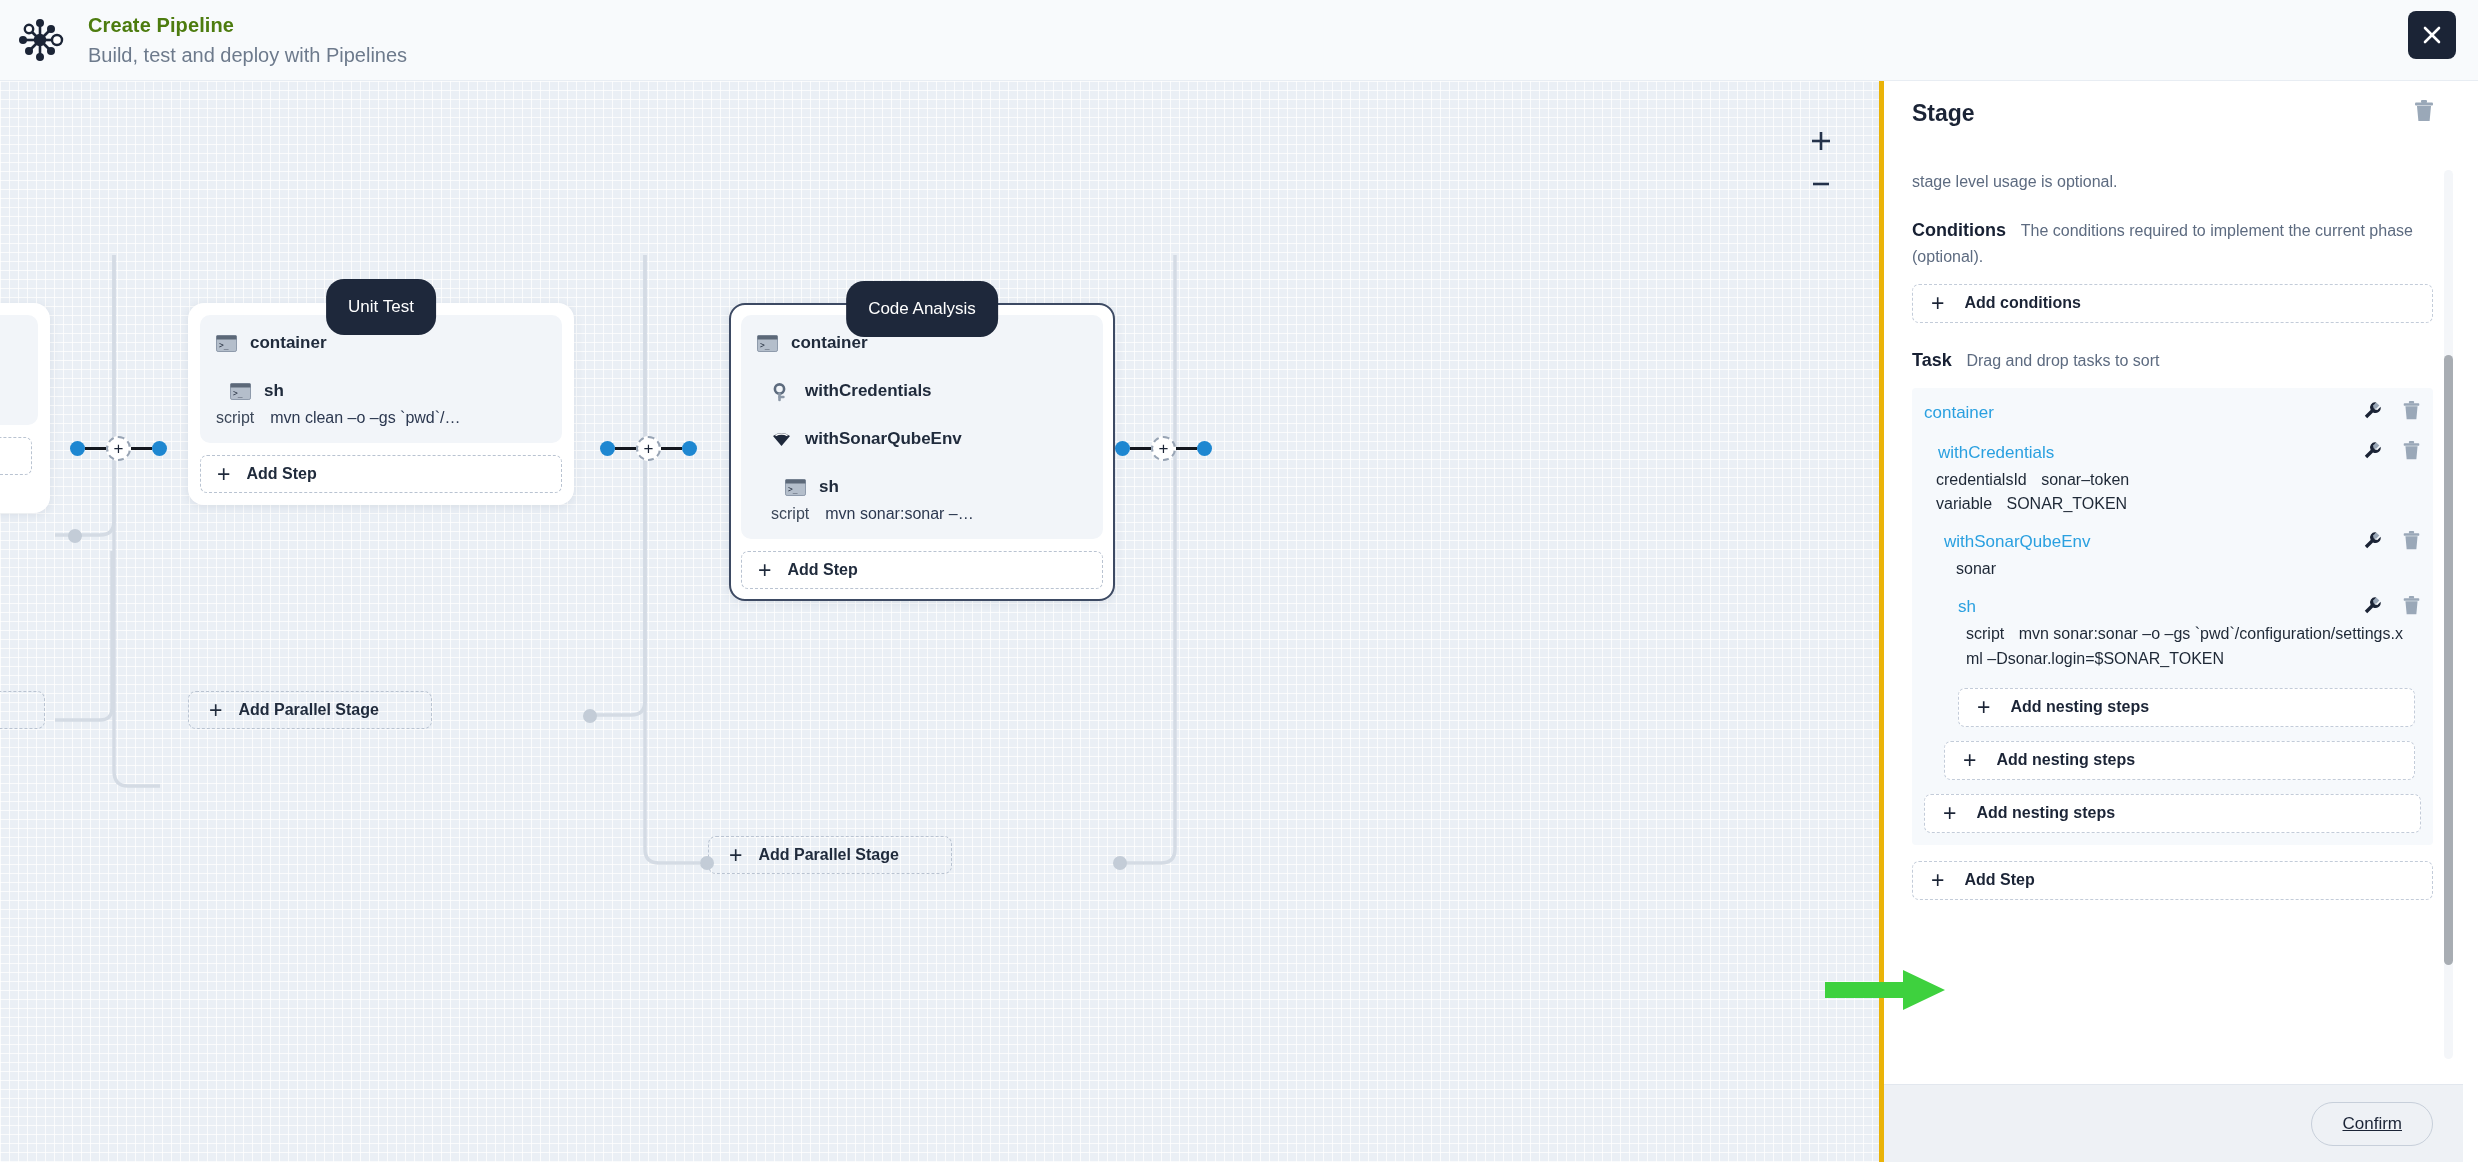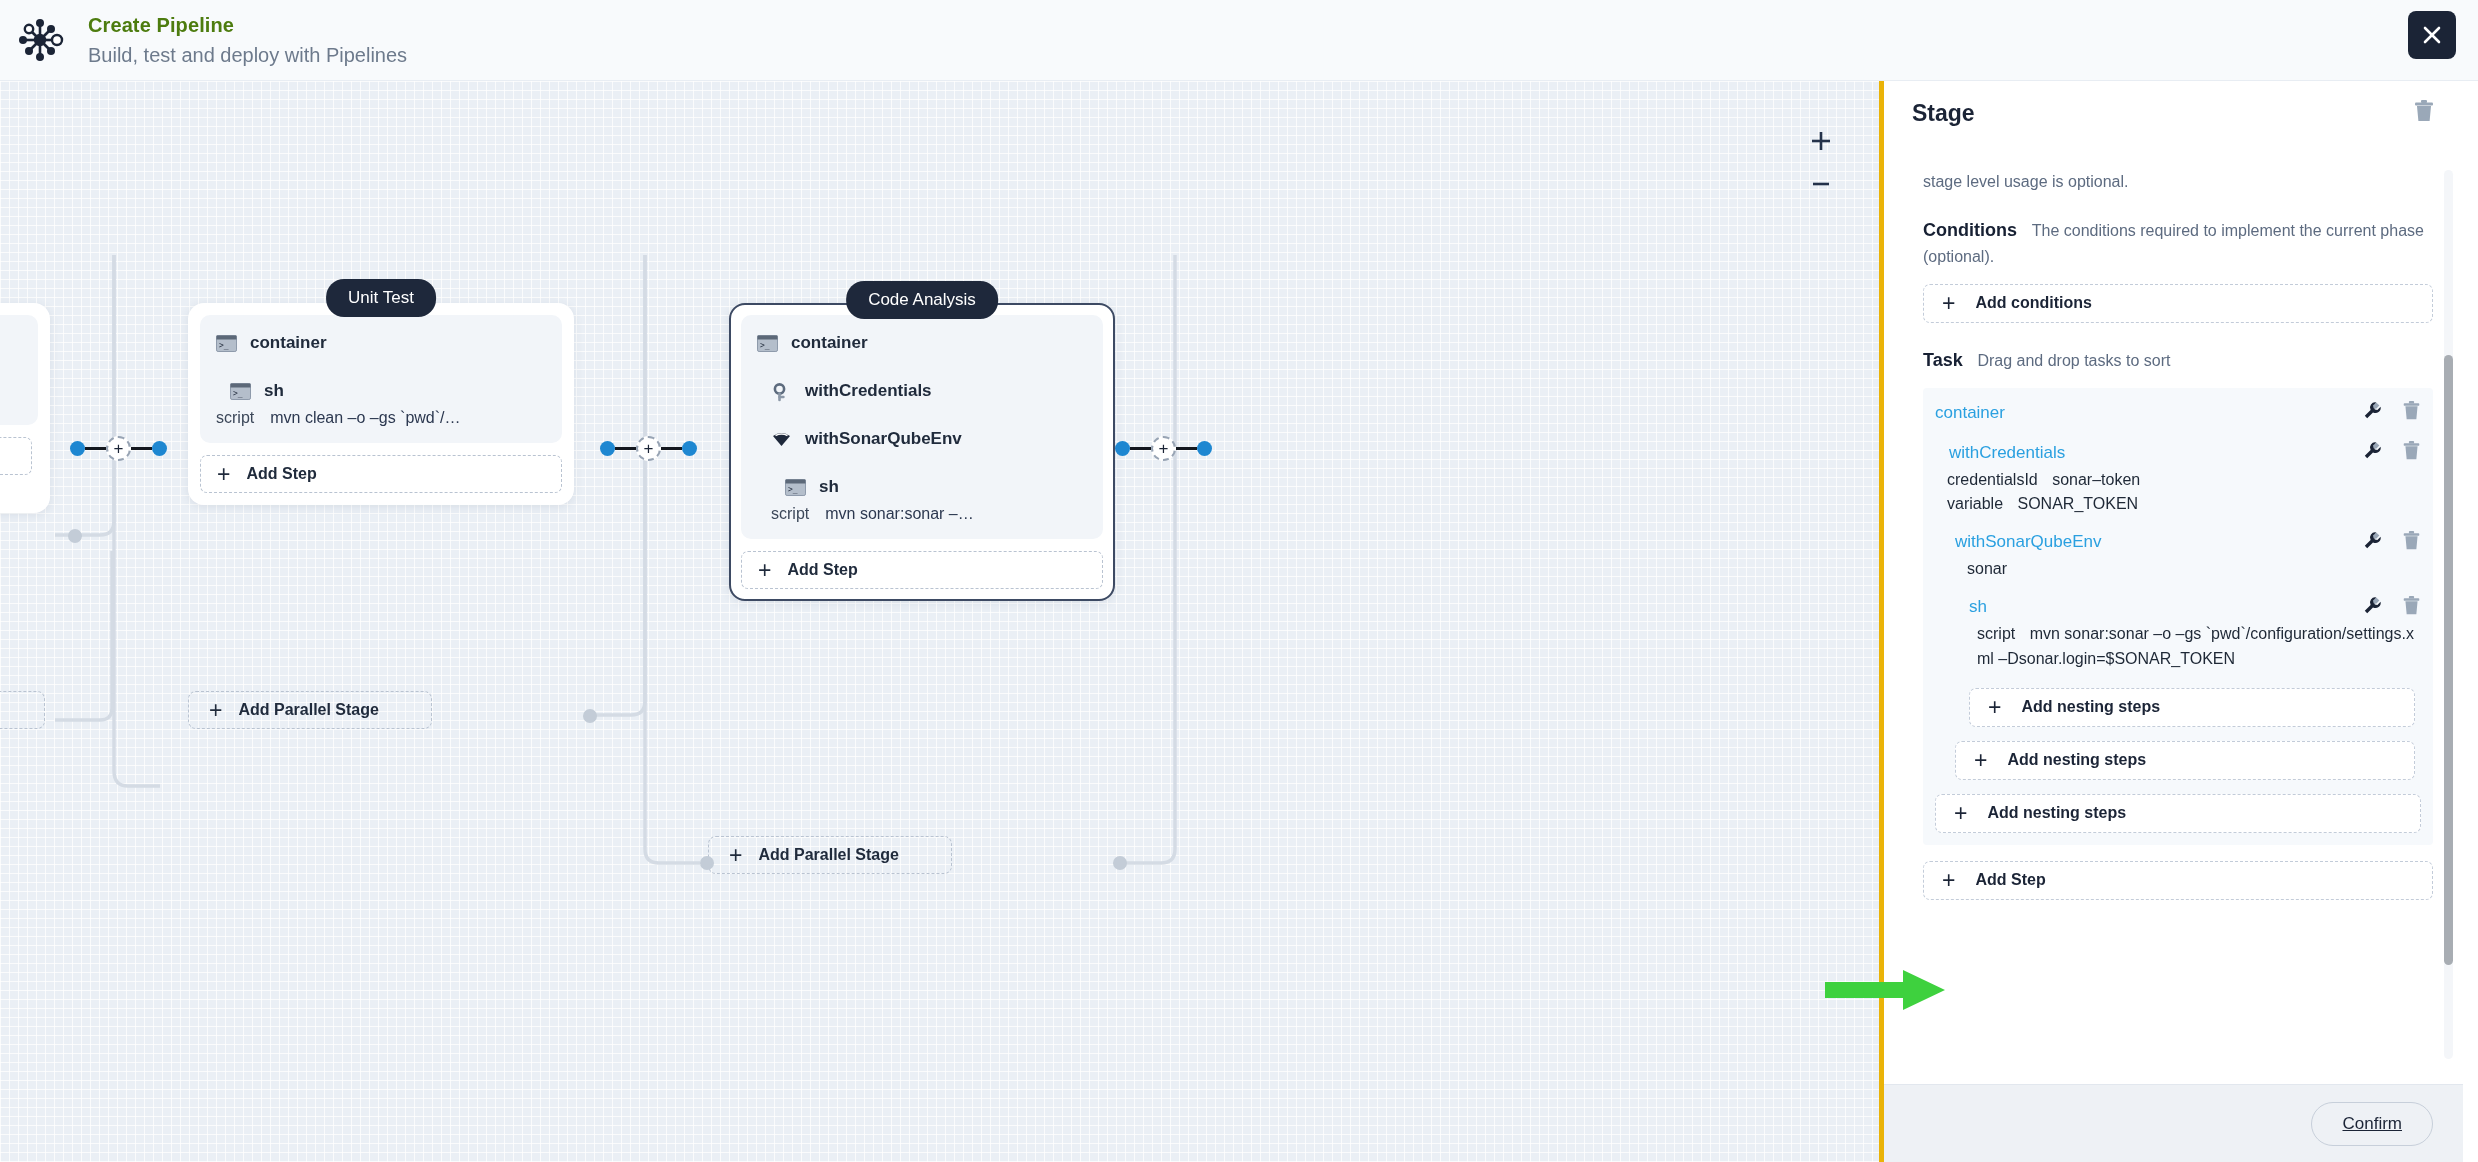--- a/index.html
+++ b/index.html
@@ -68,21 +68,21 @@
   .stage-card.selected {
     border: 2px solid #3d4a63;
     padding: 10px;
     margin-left: 21px;
   }
   .stage-badge {
     position: absolute; top: -24px; left: 50%;
     transform: translateX(-50%);
     background: #1e283b; color: #ffffff;
     font-size: 17px; font-weight: 500;
-    padding: 9px 22px; border-radius: 18px;
+    padding: 18px 22px; border-radius: 18px;
     white-space: nowrap; z-index: 5;
   }
   .steps-box {
     background: #f2f5f9;
     border-radius: 10px;
     padding: 18px 16px 16px 16px;
   }
   .step-row {
     display: flex; align-items: center; gap: 13px;
     margin-bottom: 28px;
@@ -151,21 +151,20 @@
   }
   .panel-head {
     height: 64px; flex: 0 0 64px;
     display: flex; align-items: center; justify-content: space-between;
     padding: 0 28px 0 28px;
   }
   .panel-title { font-size: 23px; font-weight: bold; color: #1b2436; }
   .panel-body {
     flex: 1 1 auto; overflow: hidden; position: relative;
     padding: 0 30px 0 28px;
-    margin-left: 11px;
   }
   .p-desc { font-size: 16px; color: #5d6b80; line-height: 1.45; }
   .p-section-head { margin-top: 24px; font-size: 17px; line-height: 1.5; }
   .p-section-head b { color: #172033; font-weight: bold; font-size: 18px; }
   .p-section-head span { color: #5d6b80; font-size: 16px; }
   .p-dashed {
     margin-top: 14px;
     border: 1.5px dashed #c3ccd9; border-radius: 7px;
     height: 39px; width: 100%;
     display: flex; align-items: center; gap: 20px; padding-left: 18px;

